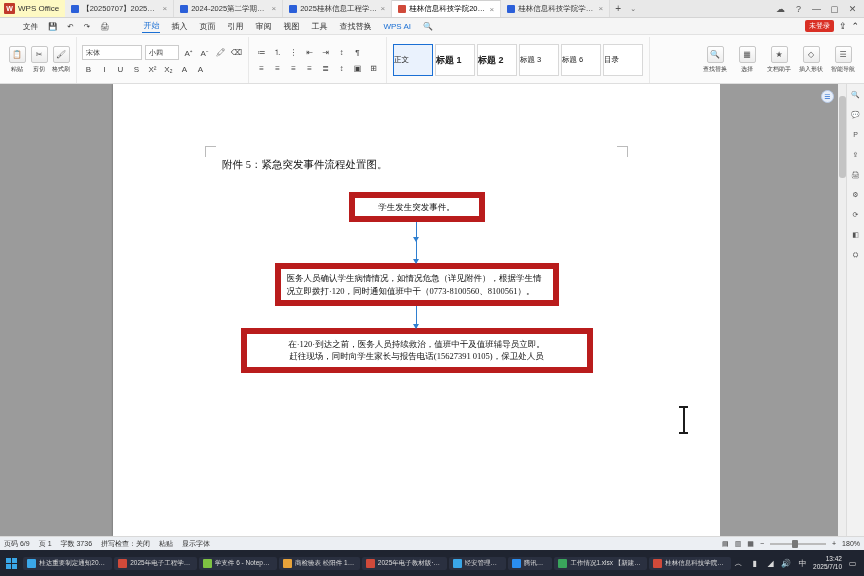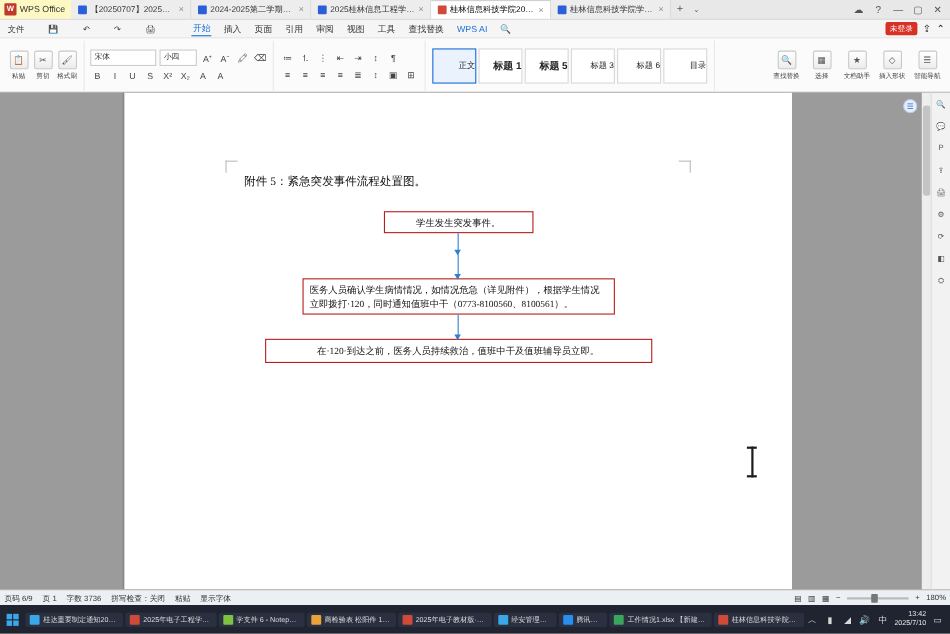--- a/index.html
+++ b/index.html
@@ -113,22 +113,22 @@
   
   .menurow {
     height: 16px;
     background: #f5f5f5;
     display: flex;
     align-items: center;
     border-bottom: 1px solid #e2e2e2;
     position: relative;
   }
   .menurow-left {
-    display: flex; align-items: flex-start; gap: 16px;
-    padding-left: 4px; font-size: 7.5px; color: #333;
+    display: flex; align-items: flex-start; gap: 4px;
+    padding-left: 20px; font-size: 7.5px; color: #333;
   }
   .mini-btn {
     display:flex;align-items:center;gap:2px;
     padding: 0 3px; height: 13px; line-height:13px;
   }
   .menuitems {
     display: flex;
     align-items: center;
     gap: 10px;
     margin-left: 30px;
@@ -222,21 +222,21 @@
     display: flex;
     align-items: center;
     gap: 2px;
     padding: 0 6px;
     border-right: 1px solid #e8e8e8;
   }
   .stylebox {
     width: 38px; height: 30px;
     border: 1px solid #d8d8d8;
     background: #fff;
-    display: flex; align-items: center; justify-content: flex-end;
+    display: flex; align-items: center; justify-content: flex-start;
     font-size: 7.5px; color: #222;
   }
   .stylebox.sel { border-color: #1a6fd4; background: #eaf2fd; }
   .stylebox.big { font-weight: bold; font-size: 9px; }
   .ribbon-right {
     margin-left: auto;
     display: flex; align-items: center; gap: 6px;
     padding-right: 6px;
   }
   .rr-btn {
@@ -293,21 +293,21 @@
     padding-left: 13px;
   }
   .doc-title {
     font-size: 11.5px;
     font-weight: bold;
     text-align: center;
     margin-bottom: 26px;
     letter-spacing: .5px;
   }
   .flowbox {
-    border: 1px solid #b91c1c;
+    border: 6px solid #b91c1c;
     margin: 0 auto;
     text-align: center;
     font-size: 8.5px;
     line-height: 1.45;
     padding: 3px 6px;
     box-sizing: border-box;
     background: #fff;
   }
   .fb1 { width: 136px; }
   .fb2 { width: 262px; }
@@ -601,21 +601,21 @@
     </div>
 
     <div class="styles">
       <div class="stylebox sel">
         <span>正文</span>
       </div>
       <div class="stylebox big">
         <span>标题 1</span>
       </div>
       <div class="stylebox big">
-        <span>标题 5</span>
+        <span>标题 2</span>
       </div>
       <div class="stylebox">
         <span>标题 3</span>
       </div>
       <div class="stylebox">
         <span>标题 6</span>
       </div>
       <div class="stylebox">
         <span>目录</span>
       </div>
@@ -656,20 +656,21 @@
         <div class="attach-line">附件 5：紧急突发事件流程处置图。</div>
 
         <div class="flowbox fb1">学生发生突发事件。</div>
         <div class="arrow a1"></div>
         <div class="arrow a2"></div>
         <div class="flowbox fb3">医务人员确认学生病情情况，如情况危急（详见附件），根据学生情况立即拨打·120，同时通知值班中干（0773-8100560、8100561）。</div>
         <div class="arrow a3"></div>
         <div class="flowbox fb4">
           <span>在·120·到达之前，医务人员持续救治，值班中干及值班辅导员立即。</span>
           <br>
+          <span>赶往现场，同时向学生家长与报告电话(15627391 0105)，保卫处人员</span>
         </div>
       </div>
     </div>
 
     <div class="rightgutter">
       <div class="nav-dot">☰</div>
       <div class="scrollbar">
         <div class="scrollthumb"></div>
       </div>
       <div class="rstrip">

